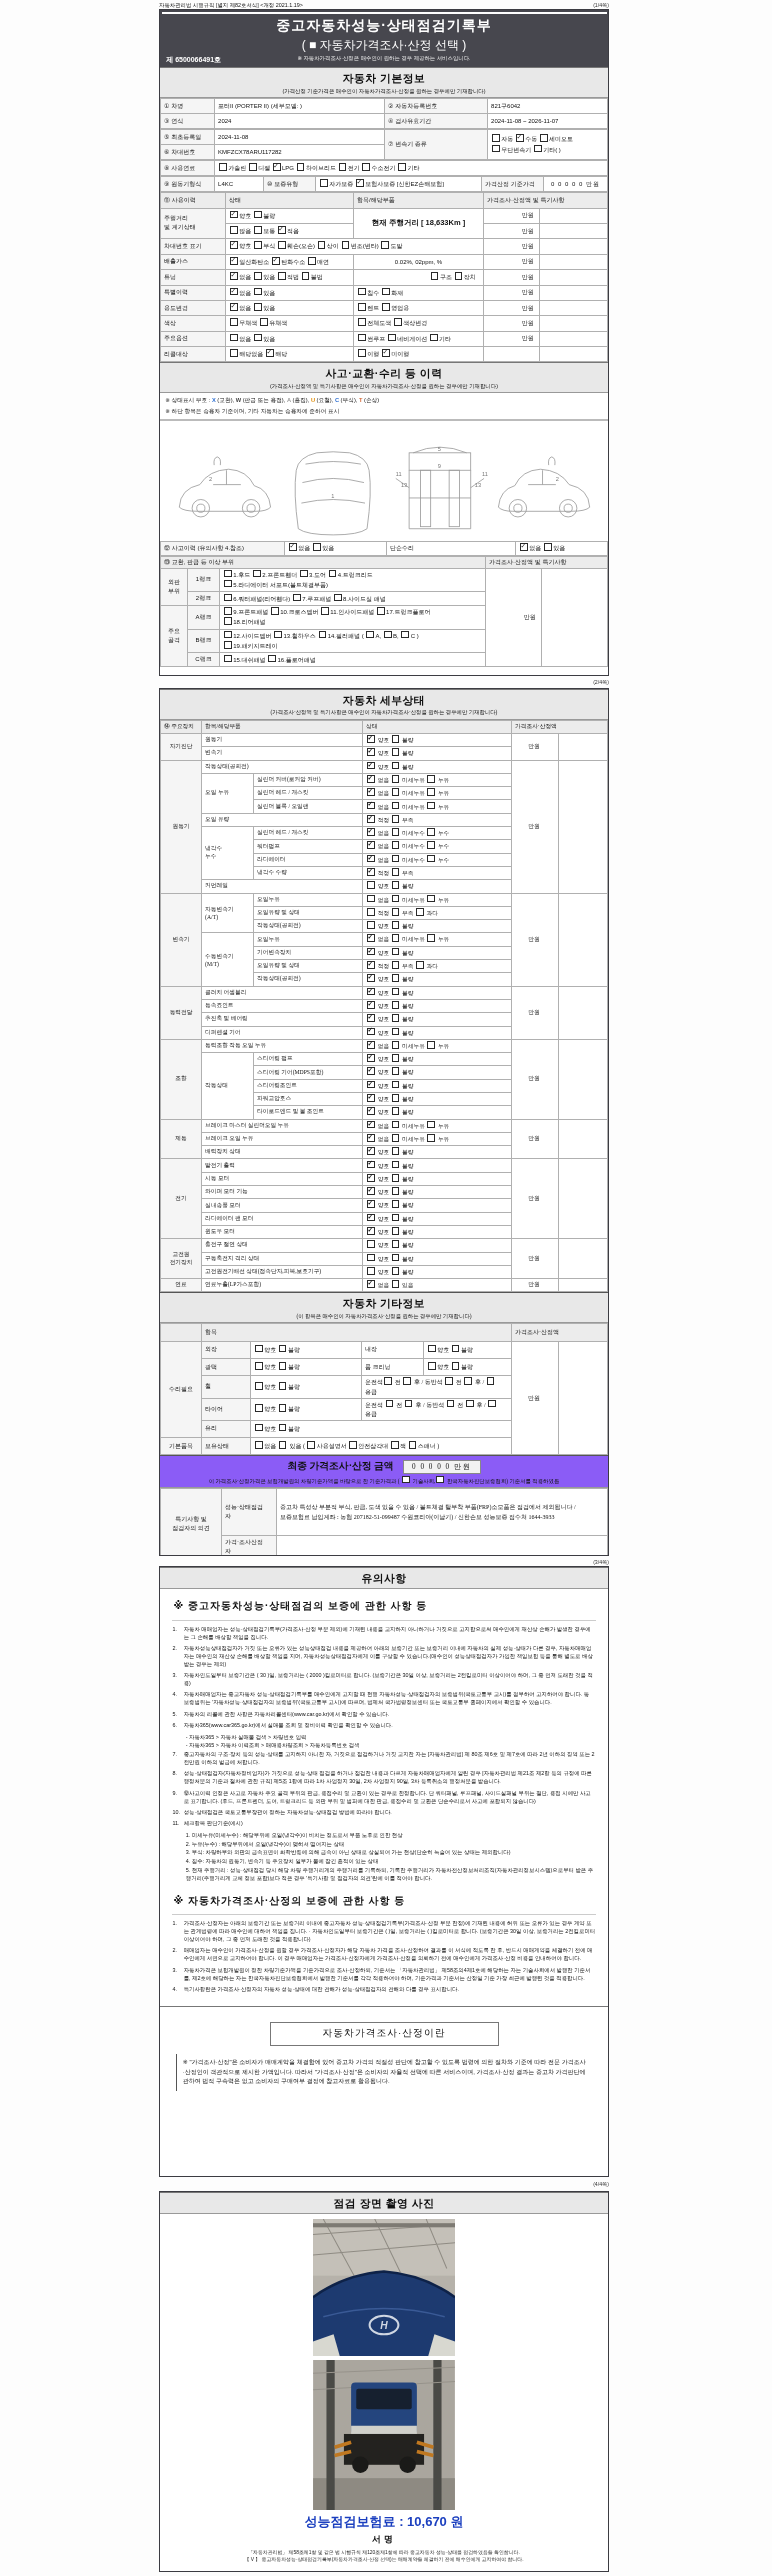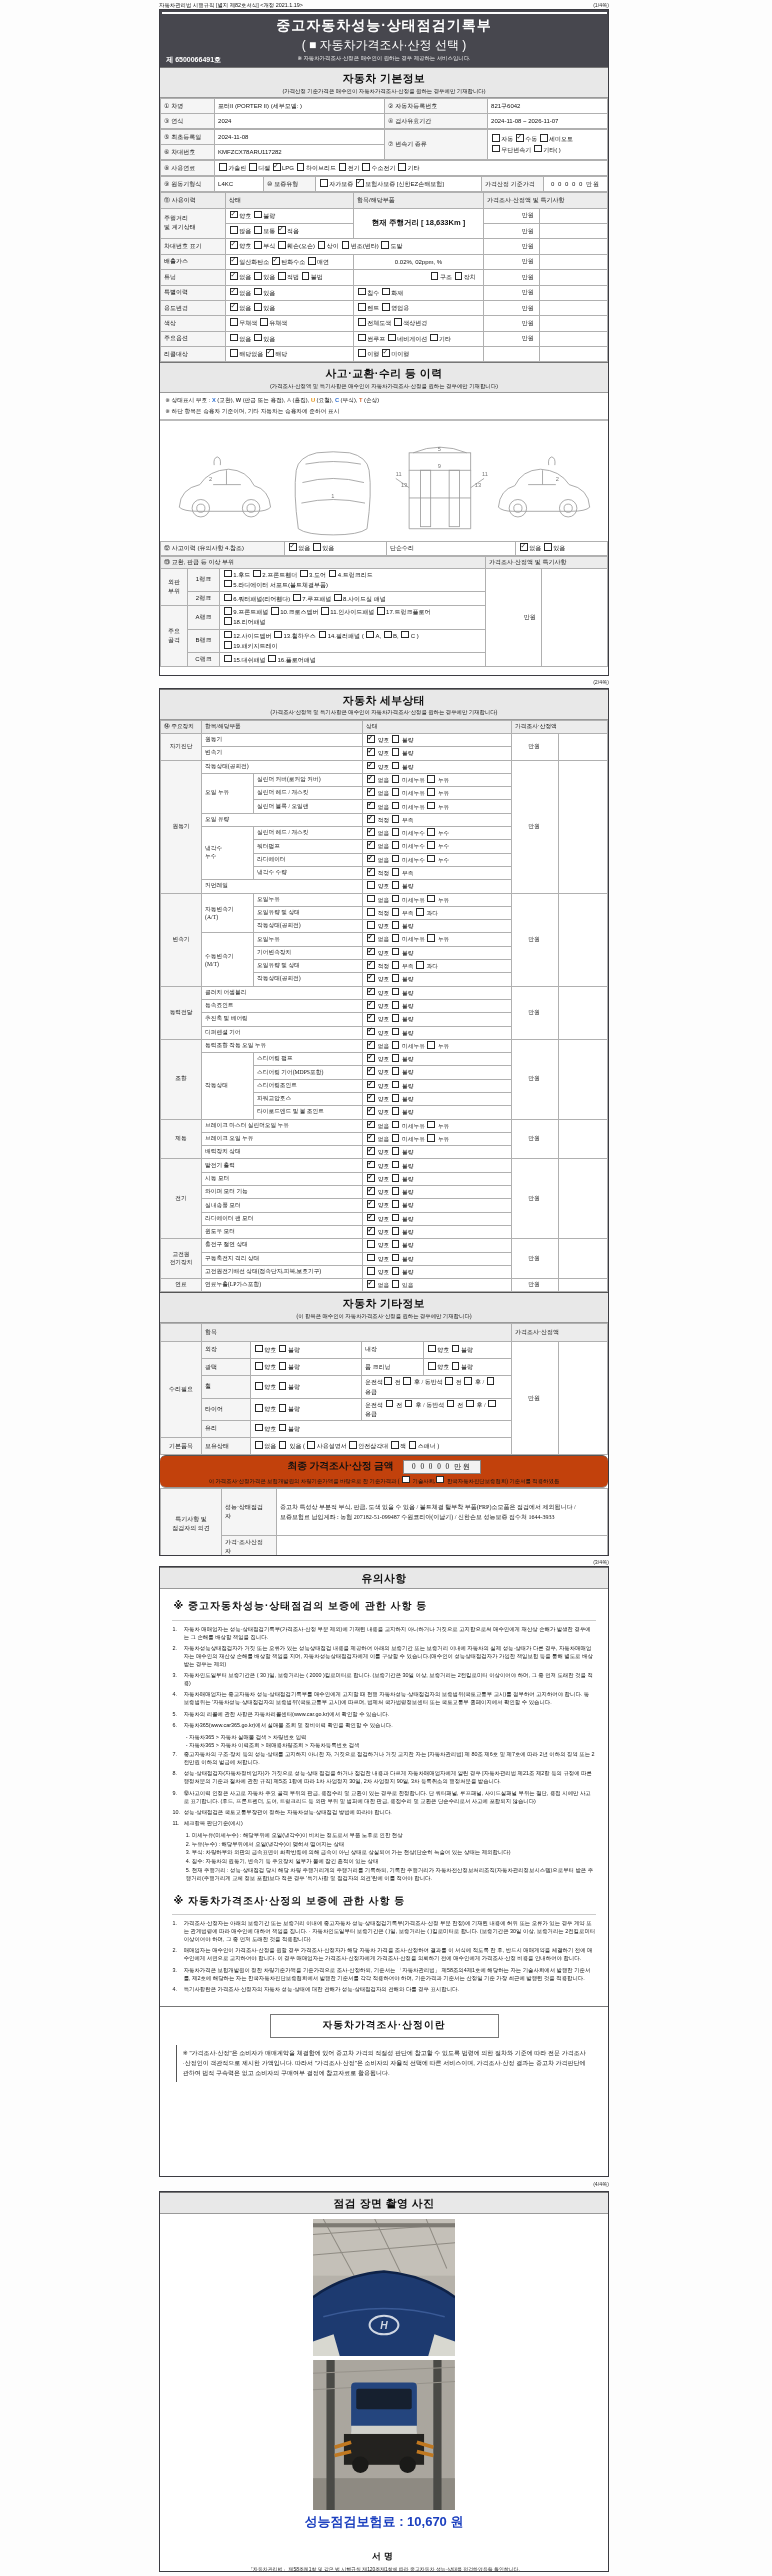--- a/index.html
+++ b/index.html
@@ -28,36 +28,36 @@
   tr.tb td{border-top:1px solid #555;}
   .cb{display:inline-block;width:5.7px;height:5.7px;border:0.8px solid #2a2a2a;vertical-align:-0.5px;margin:0 1.5px 0 1px;background:#fff;position:relative;}
   .cb.on::after{content:"\2713";position:absolute;left:-0.5px;top:-2.1px;font-size:6.7px;font-weight:bold;color:#111;}
   .mil{font-size:7.5px;font-weight:bold;text-align:center;}
   #t-basic td{height:12px;}
   #t-summary td{height:12.4px;}
   #t-details td{height:10.3px;font-size:5.7px;}
   #t-other td{height:14.4px;}
   .notes-line{font-size:5.7px;padding:1.5px 5.2px;}
   .diag-wrap{text-align:center;border-top:0.5px solid #bbb;}
-  .final-band{background:#c2410c;text-align:center;padding:3.1px 0 2.1px;border-top:1px solid #555;border-bottom:0.5px solid #999;border-radius:6px;}
+  .final-band{background:#8b5cf6;text-align:center;padding:3.1px 0 2.1px;border-top:1px solid #555;border-bottom:0.5px solid #999;}
   .final-band .ft{font-size:9.8px;font-weight:bold;margin-right:9.3px;}
   .final-band .fa{display:inline-block;border:0.5px solid #888;background:#f2f2f2;padding:1px 8.2px;font-size:7.2px;letter-spacing:1.5px;}
   .final-band .fb{font-size:5.4px;margin-top:2.1px;}
   .nbody{padding:7.2px 12.4px 3.1px;}
   .nsec{font-size:10px;font-weight:bold;letter-spacing:1px;border-bottom:0.5px solid #ccc;padding:3.1px 1px 6.2px;margin-bottom:5.2px;}
   .nitem{display:flex;font-size:5.4px;line-height:1.45;margin-bottom:3.6px;}
   .nitem .nn{width:11.3px;flex:none;}
   .nitem .nt{flex:1;}
   .nsub{font-size:5.4px;line-height:1.45;margin:1px 0 1px 13.4px;}
   .pbox-wrap{border-top:1px solid #777;margin-top:5.2px;padding:7.2px 15.5px 5.2px;}
-  .pbox-title{width:227px;margin:0 auto;border:0.5px solid #777;text-align:center;font-size:9.8px;font-weight:bold;padding:4.6px 0;letter-spacing:1px;background:#fff;}
+  .pbox-title{width:227px;margin:8px auto;border:0.5px solid #777;text-align:center;font-size:9.8px;font-weight:normal;padding:4.6px 0;letter-spacing:1px;background:#fff;}
   .pbox-body{border-left:1px solid #555;margin-top:7.2px;padding:4.1px 6.2px;font-size:6px;line-height:1.6;}
   .photo-wrap{text-align:center;padding-top:5.2px;}
   .fee{ text-align:center;padding:2.1px 5.2px 0;font-size:13px;font-weight:bold;color:#1b3fbf;}
-  .sig{ text-align:center;font-size:8.8px;font-weight:bold;letter-spacing:3.1px;margin-top:20px;}
+  .sig{ text-align:center;font-size:8.8px;font-weight:bold;letter-spacing:3.1px;margin-top:3px;}
   .foot{ text-align:center;font-size:4.9px;color:#222;margin-top:3.1px;line-height:1.5;}
   svg text{font-family:"Liberation Sans","DejaVu Sans",sans-serif;}
 </style>
 </head>
 <body>
 
 <div id="page">
 
   <div class="topnote">자동차관리법 시행규칙 [별지 제82호서식] &lt;개정 2021.1.19&gt;</div>
   <div class="pgmark" style="top:1.5px;">(1/4쪽)</div>

